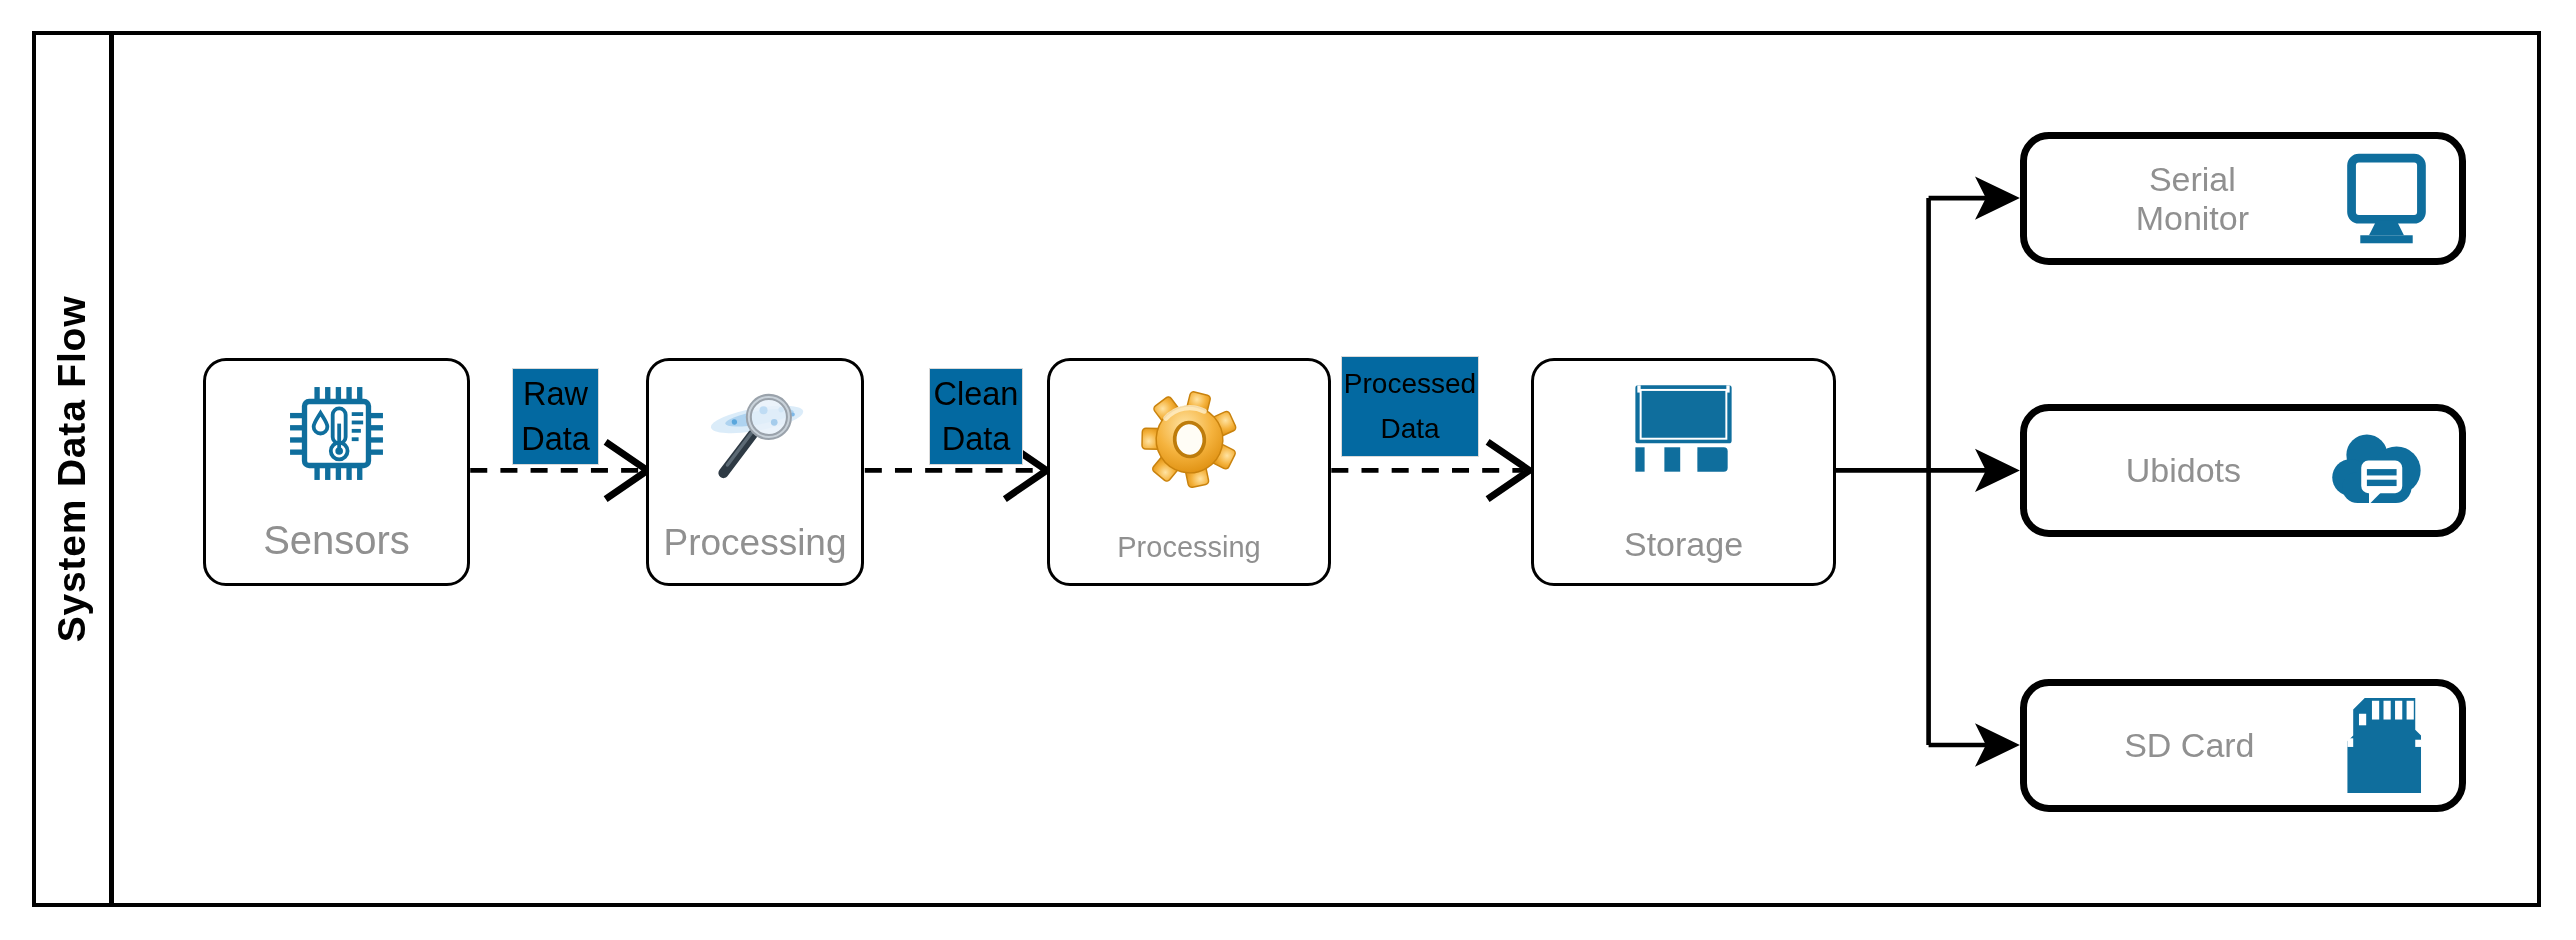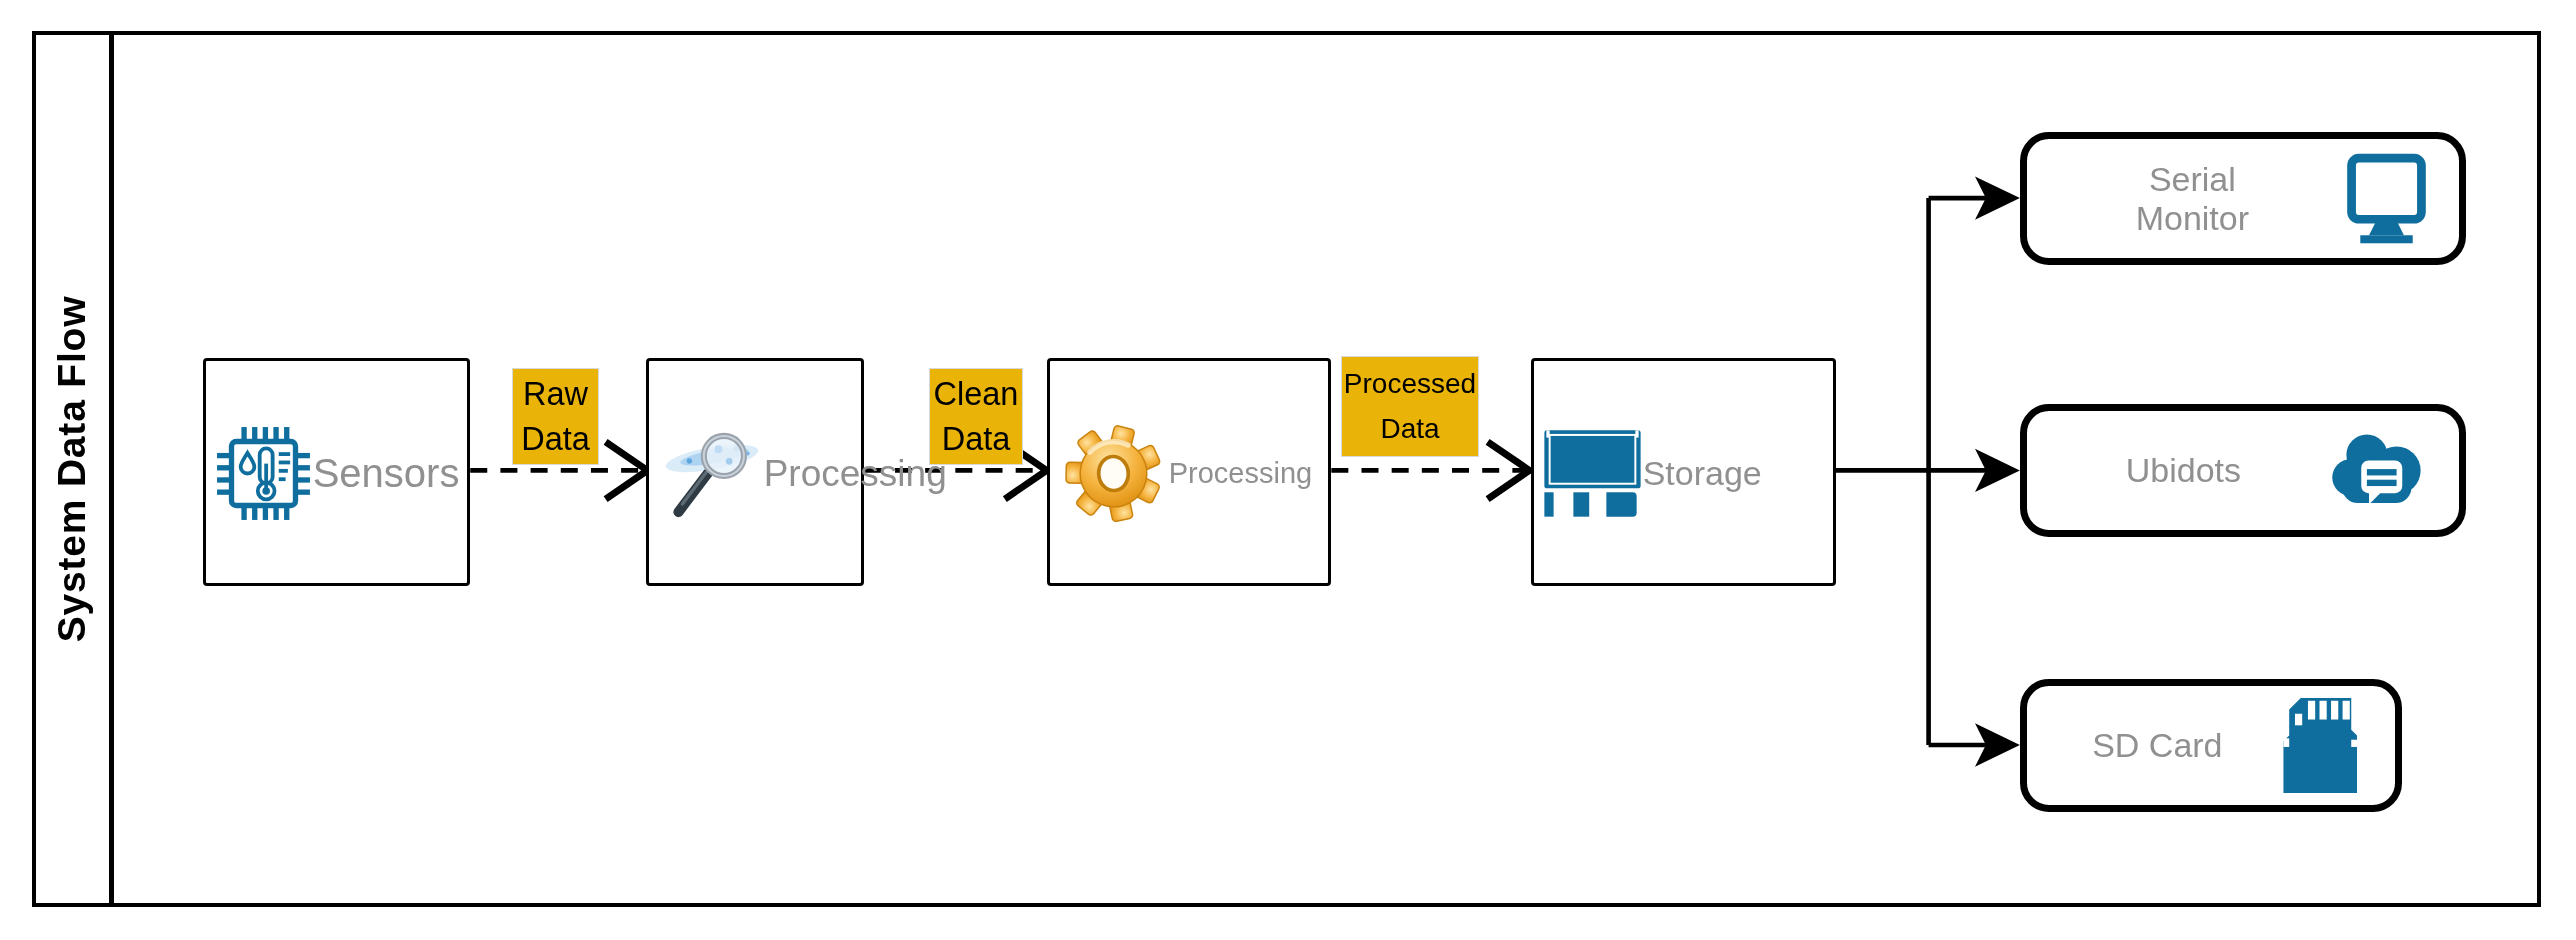--- a/index.html
+++ b/index.html
@@ -21,51 +21,51 @@
   .lane-title{
     transform:rotate(-90deg);white-space:nowrap;
     font-size:39px;font-weight:bold;color:#000;letter-spacing:0.8px;
   }
   .connectors{position:absolute;left:0;top:0;width:2576px;height:940px;}
   .node{
     position:absolute;background:#fff;box-sizing:border-box;
     display:flex;align-items:center;justify-content:center;
   }
   .node--main{
-    border:3.9px solid #000;border-radius:4px;
-    flex-direction:row;justify-content:flex-start;
+    border:3.9px solid #000;border-radius:23px;
+    flex-direction:column;justify-content:space-between;
     padding:23px 7.7px 20px 7.7px;
   }
   .node--out{
     border:7px solid #000;border-radius:29px;
     flex-direction:row;padding:0 32.5px 0 23px;
   }
   .node-label{color:#909090;line-height:1.12;text-align:center;}
   .node-label--xl{font-size:40px;}
   .node-label--lg{font-size:37px;}
   .node-label--md{font-size:34px;}
   .node-label--sm{font-size:29px;}
   .out-label{flex:1;display:flex;flex-direction:column;align-items:center;justify-content:flex-start;}
   .out-icon{flex:0 0 auto;margin-left:10.8px;display:flex;align-items:center;}
   .edge-label{
-    position:absolute;background:#eab308;border:1.5px solid #d9d9d9;box-sizing:border-box;
+    position:absolute;background:#0369a1;border:1.5px solid #d9d9d9;box-sizing:border-box;
     display:flex;flex-direction:column;align-items:center;justify-content:center;
     color:#000;text-align:right;
   }
   .edge-label--big{font-size:32.5px;line-height:1.38;}
   .edge-label--small{font-size:28px;line-height:1.6;}
   .icon-wrap{display:flex;align-items:center;justify-content:center;}
   
   #node-sensors   {left:203px; top:358px; width:267px; height:228px;}
   #node-filtering {left:646px; top:358px; width:218px; height:228px;}
   #node-processing{left:1047px;top:358px; width:284px; height:228px;}
   #node-storage   {left:1531px;top:358px; width:305px; height:228px;}
   #node-serial    {left:2020px;top:132px; width:446px; height:133px;}
   #node-ubidots   {left:2020px;top:404px; width:446px; height:133px;}
-  #node-sdcard    {left:2020px;top:679px; width:382px; height:133px;}
+  #node-sdcard    {left:2020px;top:679px; width:446px; height:133px;}
   #label-raw      {left:512px; top:368px; width:87px; height:97px;}
   #label-clean    {left:929px;top:368px; width:94px; height:97px;}
   #label-processed{left:1341px;top:356px; width:138px; height:101px;}
 </style>
 </head>
 <body>
 
 <div class="canvas">
 
   <div class="frame"></div>

